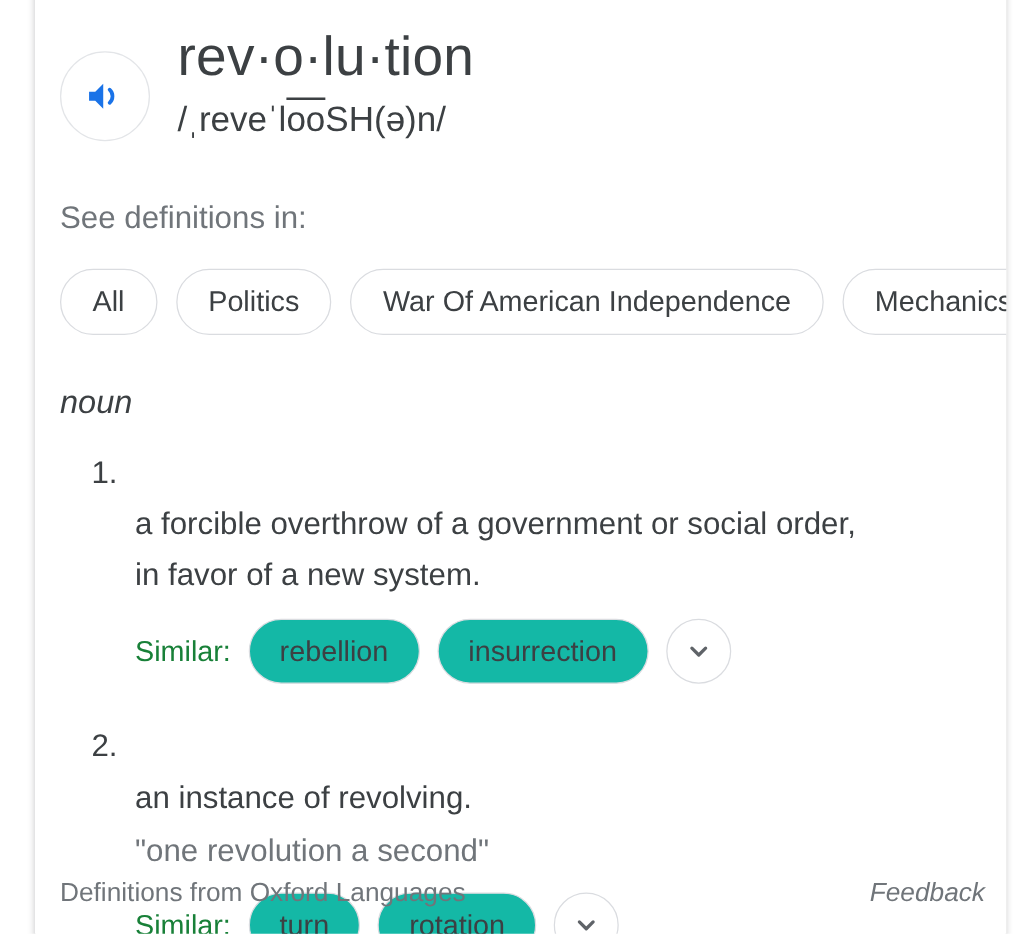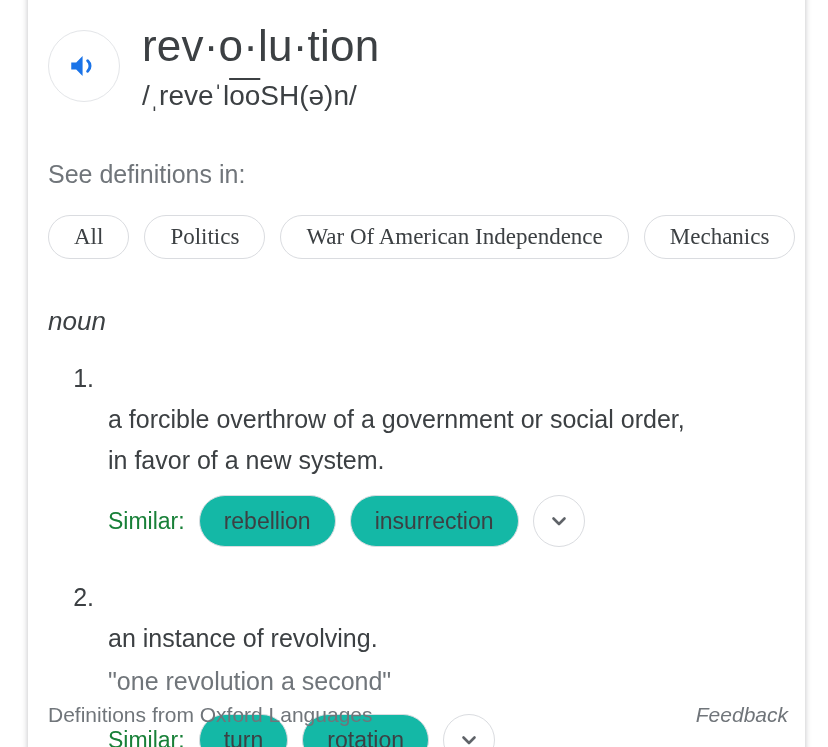--- a/index.html
+++ b/index.html
@@ -42,21 +42,21 @@
     width: 777px;
     height: 747px;
   }
 
   
   .head-row {
     position: absolute;
     left: 20px;
     top: 18px;
     display: flex;
-    align-items: center;
+    align-items: flex-end;
   }
   .speaker-btn {
     width: 72px;
     height: 72px;
     border-radius: 50%;
     border: 1px solid #e3e5e8;
     background: #fff;
     display: flex;
     align-items: center;
     justify-content: center;
@@ -102,34 +102,33 @@
   .topic-chips {
     position: absolute;
     left: 20px;
     top: 215px;
     display: flex;
     align-items: center;
     gap: 15px;
     white-space: nowrap;
   }
   .chip {
-    height: 44px;
+    height: 53px;
     border: 1px solid #dadce0;
     border-radius: 27px;
     background: #fff;
     display: inline-flex;
     align-items: center;
     justify-content: center;
     padding: 0 25px;
     font-size: 23px;
     color: #3c4043;
     box-sizing: border-box;
     white-space: nowrap;
     cursor: pointer;
-    font-family: Liberation Serif, serif;
   }
 
   
   .pos {
     position: absolute;
     left: 20px;
     top: 305px;
     font-size: 26px;
     line-height: 32px;
     font-style: italic;

